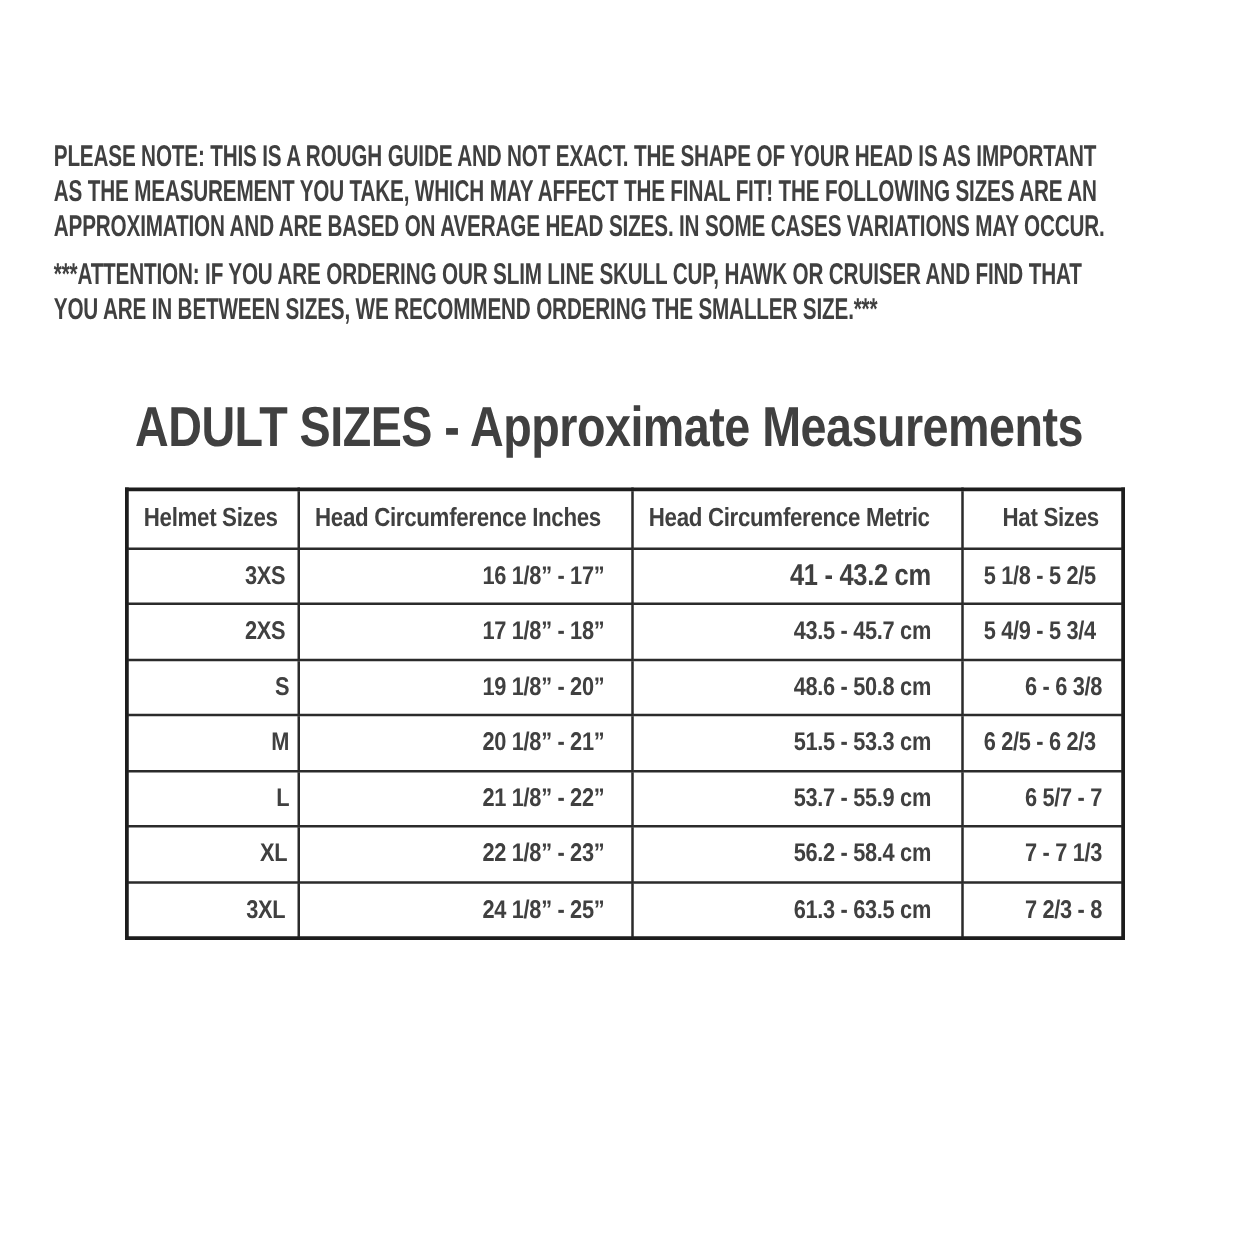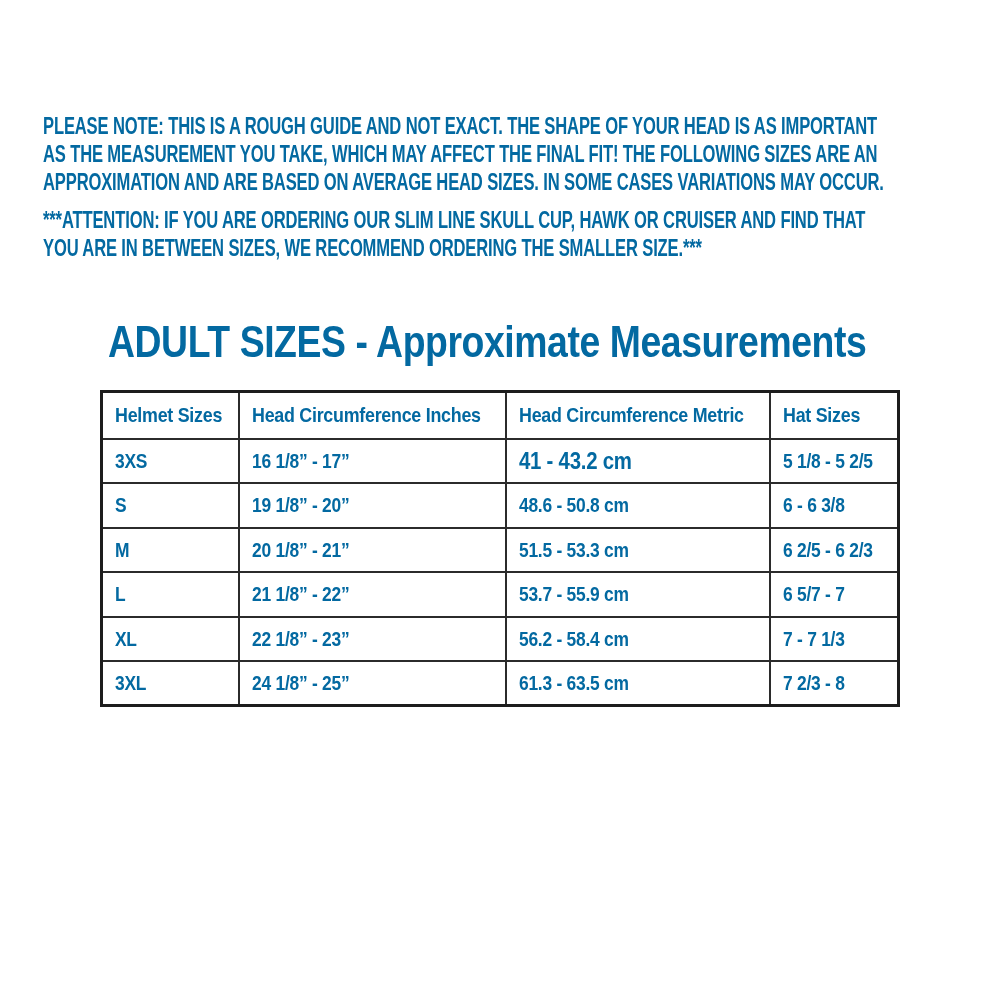--- a/index.html
+++ b/index.html
@@ -1,18 +1,18 @@
 <!DOCTYPE html>
 <html><head>
 <meta charset="utf-8">
 <style>
   html,body { margin:0; padding:0; background:#ffffff; }
   .page {
     position:relative; width:1000px; height:1000px; background:#ffffff;
-    color:#0369a1; font-family:"Liberation Sans", sans-serif; overflow:hidden;
+    color:#404040; font-family:"Liberation Sans", sans-serif; overflow:hidden;
   }
   
   .cx { transform-origin:0 0; }
   .notice {
     position:absolute; left:43px; top:112px;
     width:1460px; transform:scaleX(0.69);
     font-weight:bold; font-size:24px; line-height:28px;
     white-space:nowrap; letter-spacing:-0.2px;
   }
   .attention {
@@ -27,21 +27,21 @@
     white-space:nowrap; transform:scaleX(0.83); transform-origin:0 0;
   }
   table.size-table {
     position:absolute; left:100px; top:390px;
     width:797px; table-layout:fixed;
     border-collapse:collapse; border:3px solid #1d1d1d;
   }
   .size-table th, .size-table td {
     border:2px solid #2b2b2b;
     padding:0 4px 0 12px;
-    text-align:left; vertical-align:middle;
+    text-align:right; vertical-align:middle;
     overflow:hidden;
   }
   .size-table thead tr { height:47px; }
   .size-table tbody tr { height:44.5px; }
   .cnd {
     display:inline-block; white-space:nowrap;
     transform:scaleX(0.85); transform-origin:0 50%;
     font-weight:bold; letter-spacing:-0.3px;
   }
   th .cnd { font-size:21px; }
@@ -82,20 +82,26 @@
       </tr>
     </thead>
     <tbody>
         <tr>
           <td><span class="cnd">3XS</span></td>
           <td><span class="cnd">16 1/8” - 17”</span></td>
           <td><span class="cnd big">41 - 43.2 cm</span></td>
           <td><span class="cnd">5 1/8 - 5 2/5</span></td>
         </tr>
         <tr>
+          <td><span class="cnd">2XS</span></td>
+          <td><span class="cnd">17 1/8” - 18”</span></td>
+          <td><span class="cnd">43.5 - 45.7 cm</span></td>
+          <td><span class="cnd">5 4/9 - 5 3/4</span></td>
+        </tr>
+        <tr>
           <td><span class="cnd">S</span></td>
           <td><span class="cnd">19 1/8” - 20”</span></td>
           <td><span class="cnd">48.6 - 50.8 cm</span></td>
           <td><span class="cnd">6 - 6 3/8</span></td>
         </tr>
         <tr>
           <td><span class="cnd">M</span></td>
           <td><span class="cnd">20 1/8” - 21”</span></td>
           <td><span class="cnd">51.5 - 53.3 cm</span></td>
           <td><span class="cnd">6 2/5 - 6 2/3</span></td>

